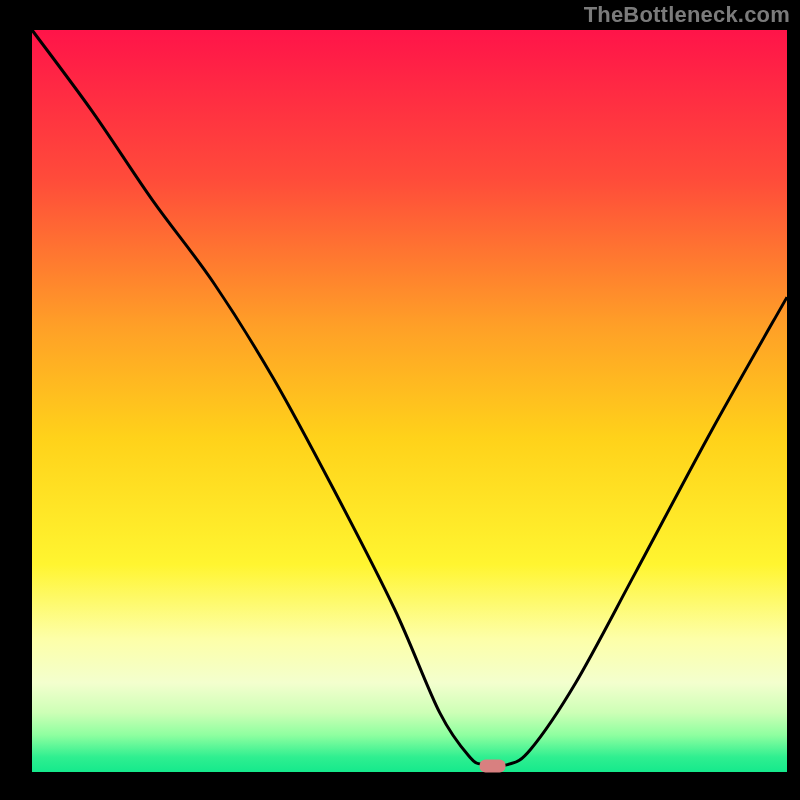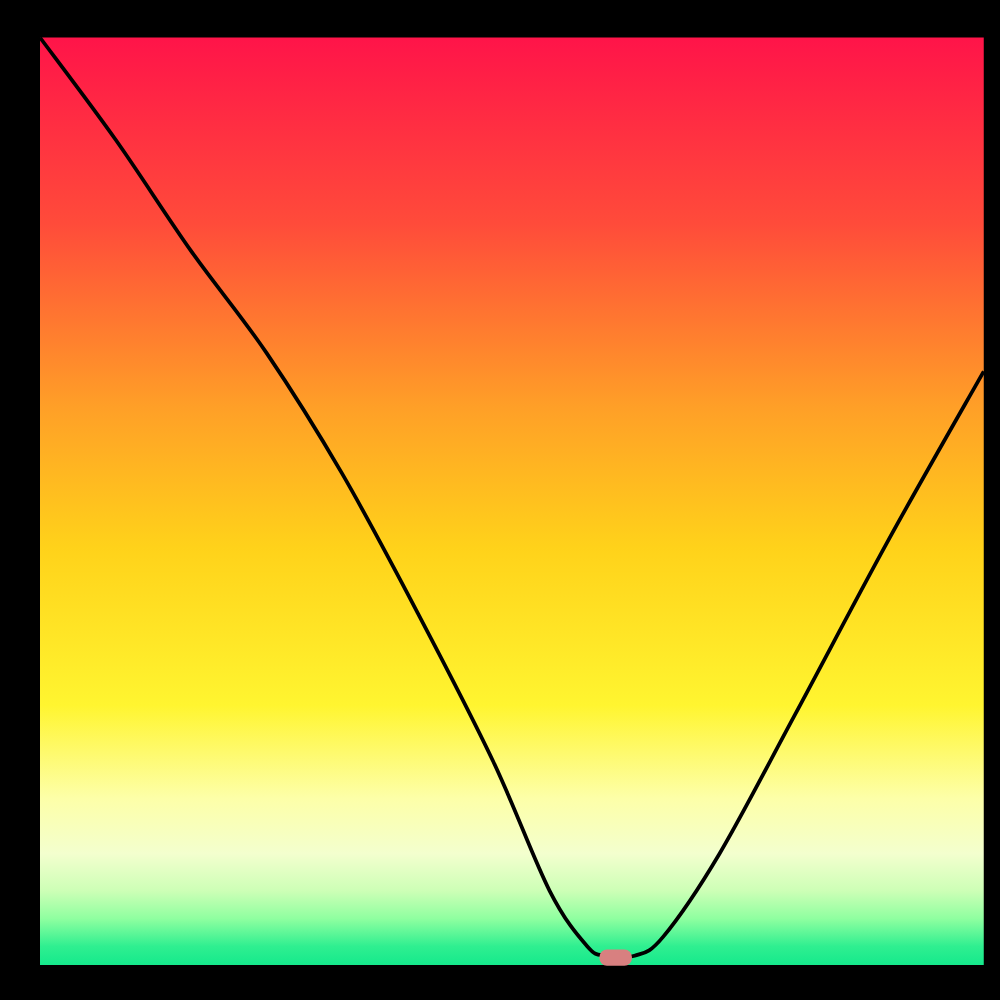--- a/index.html
+++ b/index.html
@@ -24,20 +24,21 @@
     font-weight: bold;
     color: #7b7b7b;
     z-index: 10;
     letter-spacing: 0.2px;
   }
 </style>
 </head>
 <body>
 
 <div class="container">
+  <div class="watermark">TheBottleneck.com</div>
   <svg id="chart-svg" width="800" height="800">
     <defs>
       <linearGradient id="bg-grad" x1="0" y1="0" x2="0" y2="1">
           <stop offset="0%" stop-color="#ff1449"></stop>
           <stop offset="20%" stop-color="#ff4b3a"></stop>
           <stop offset="40%" stop-color="#ffa027"></stop>
           <stop offset="55%" stop-color="#ffd21a"></stop>
           <stop offset="72%" stop-color="#fff530"></stop>
           <stop offset="82%" stop-color="#fdffa8"></stop>
           <stop offset="88%" stop-color="#f3ffce"></stop>

